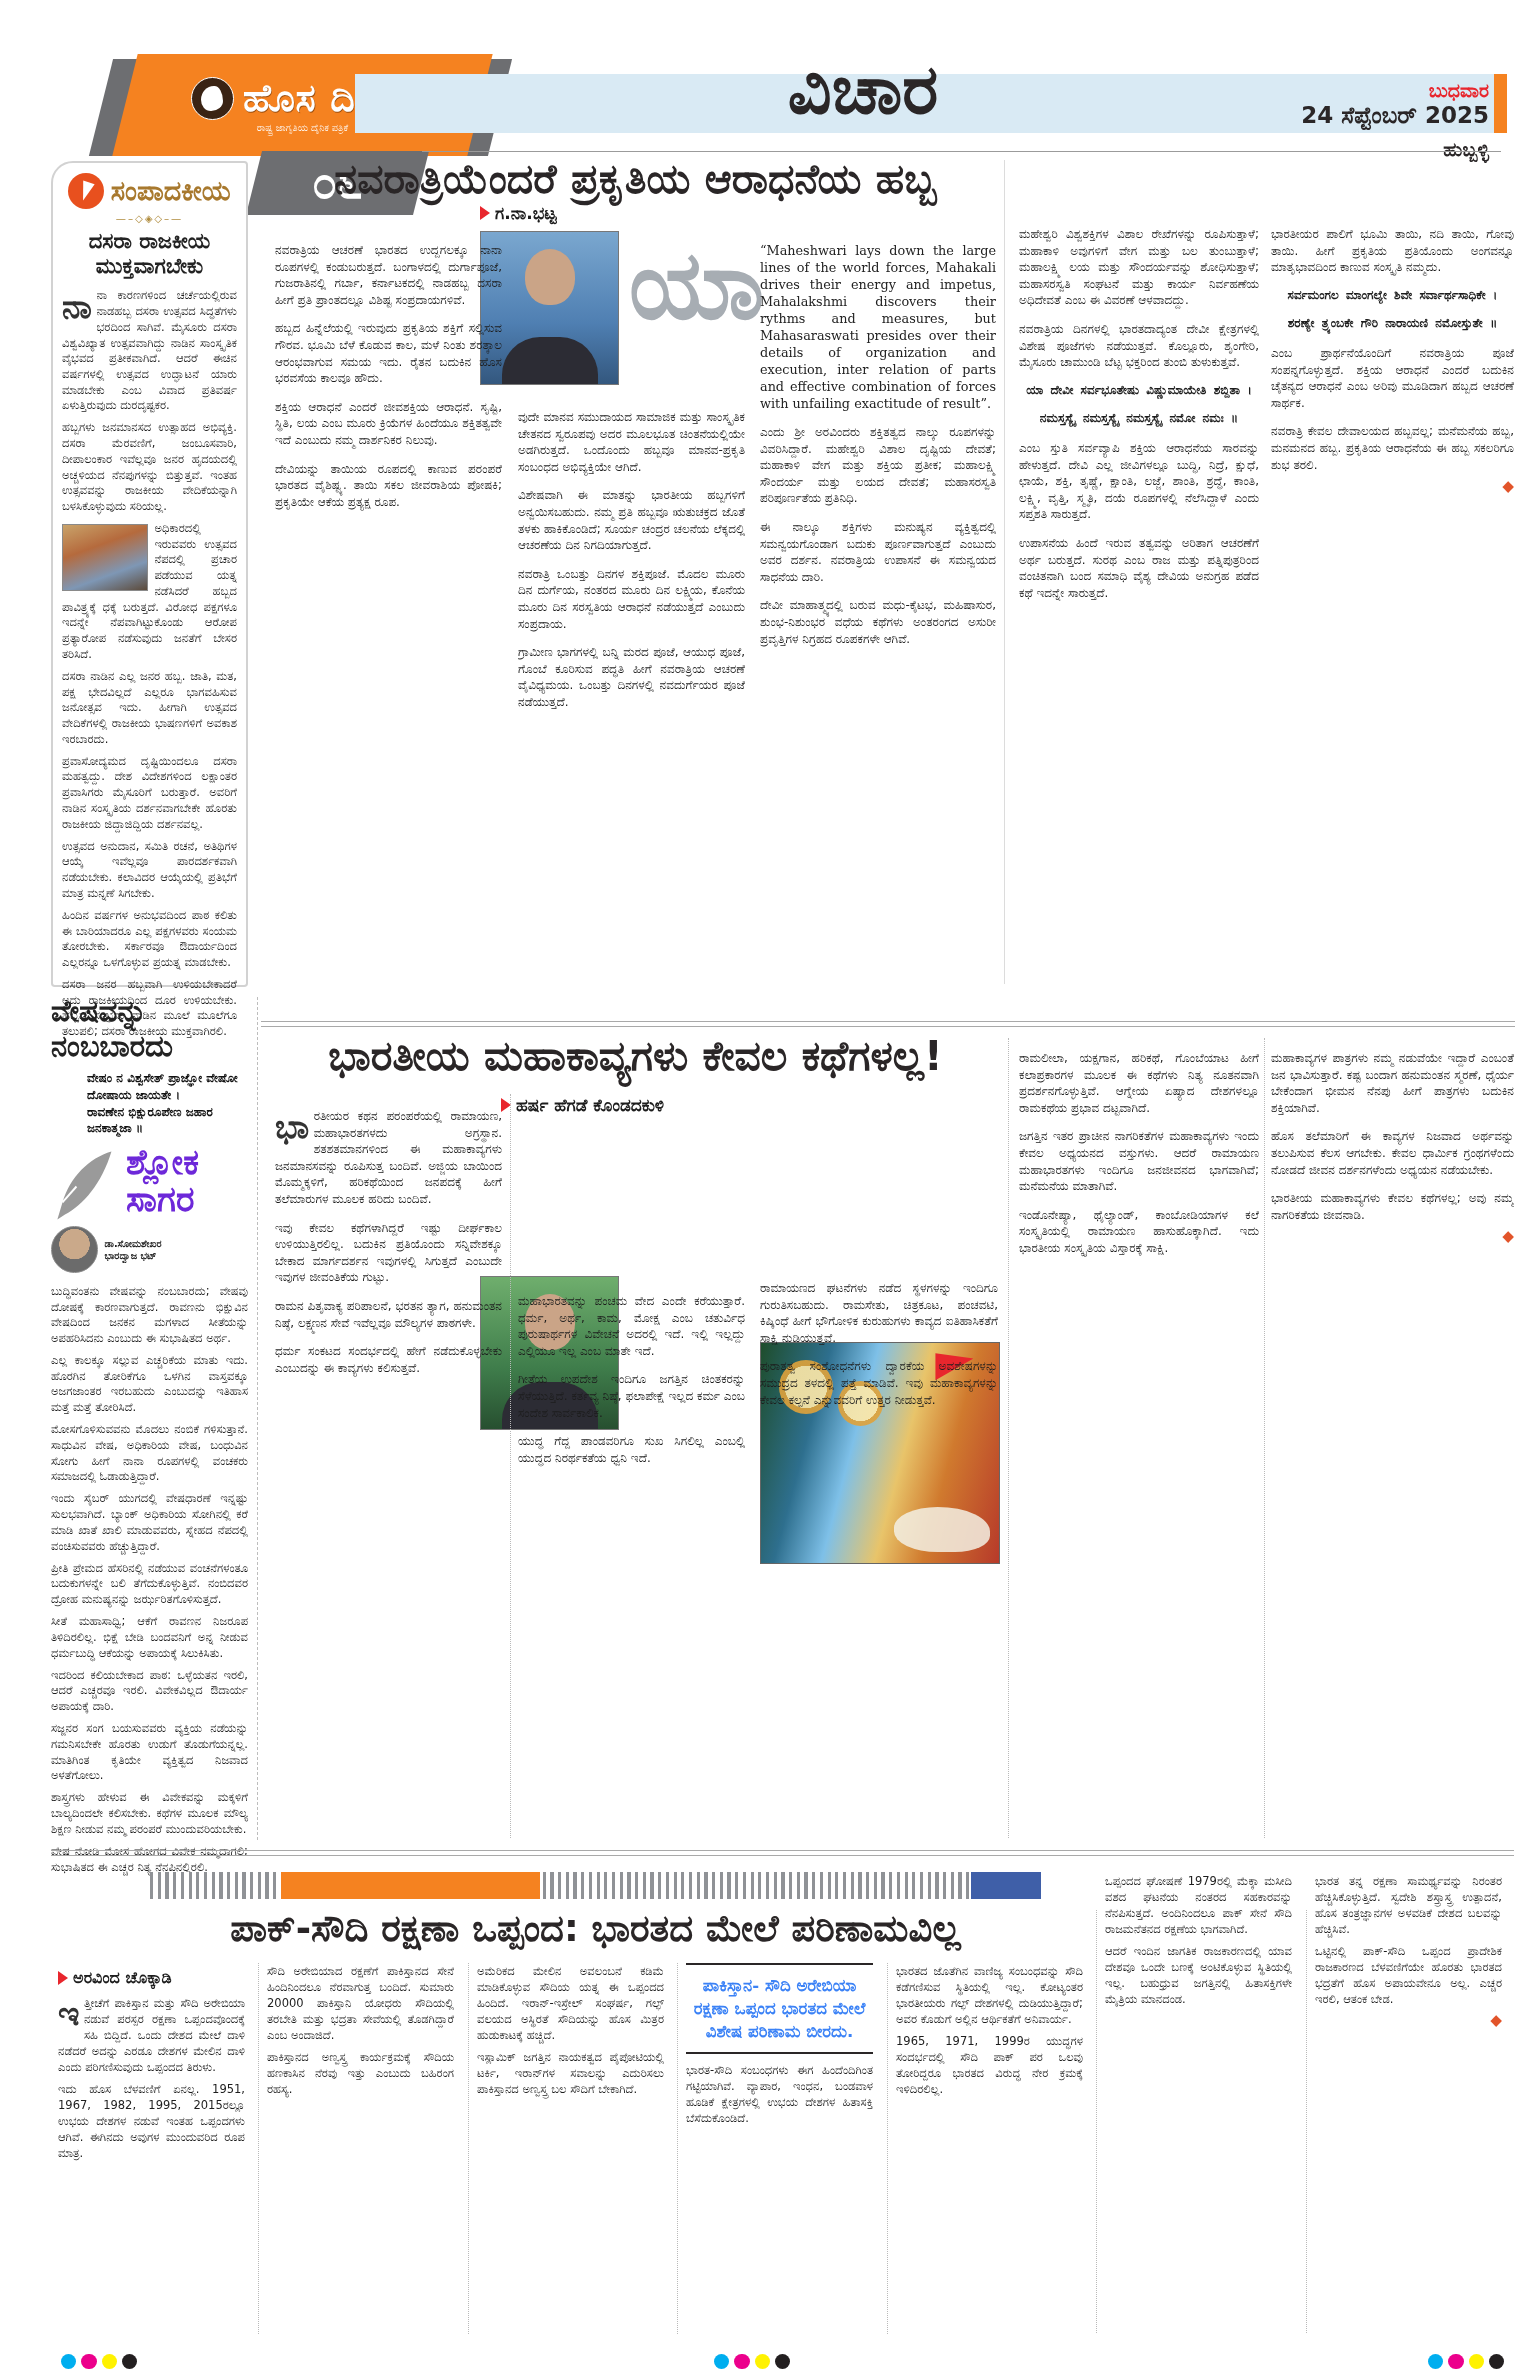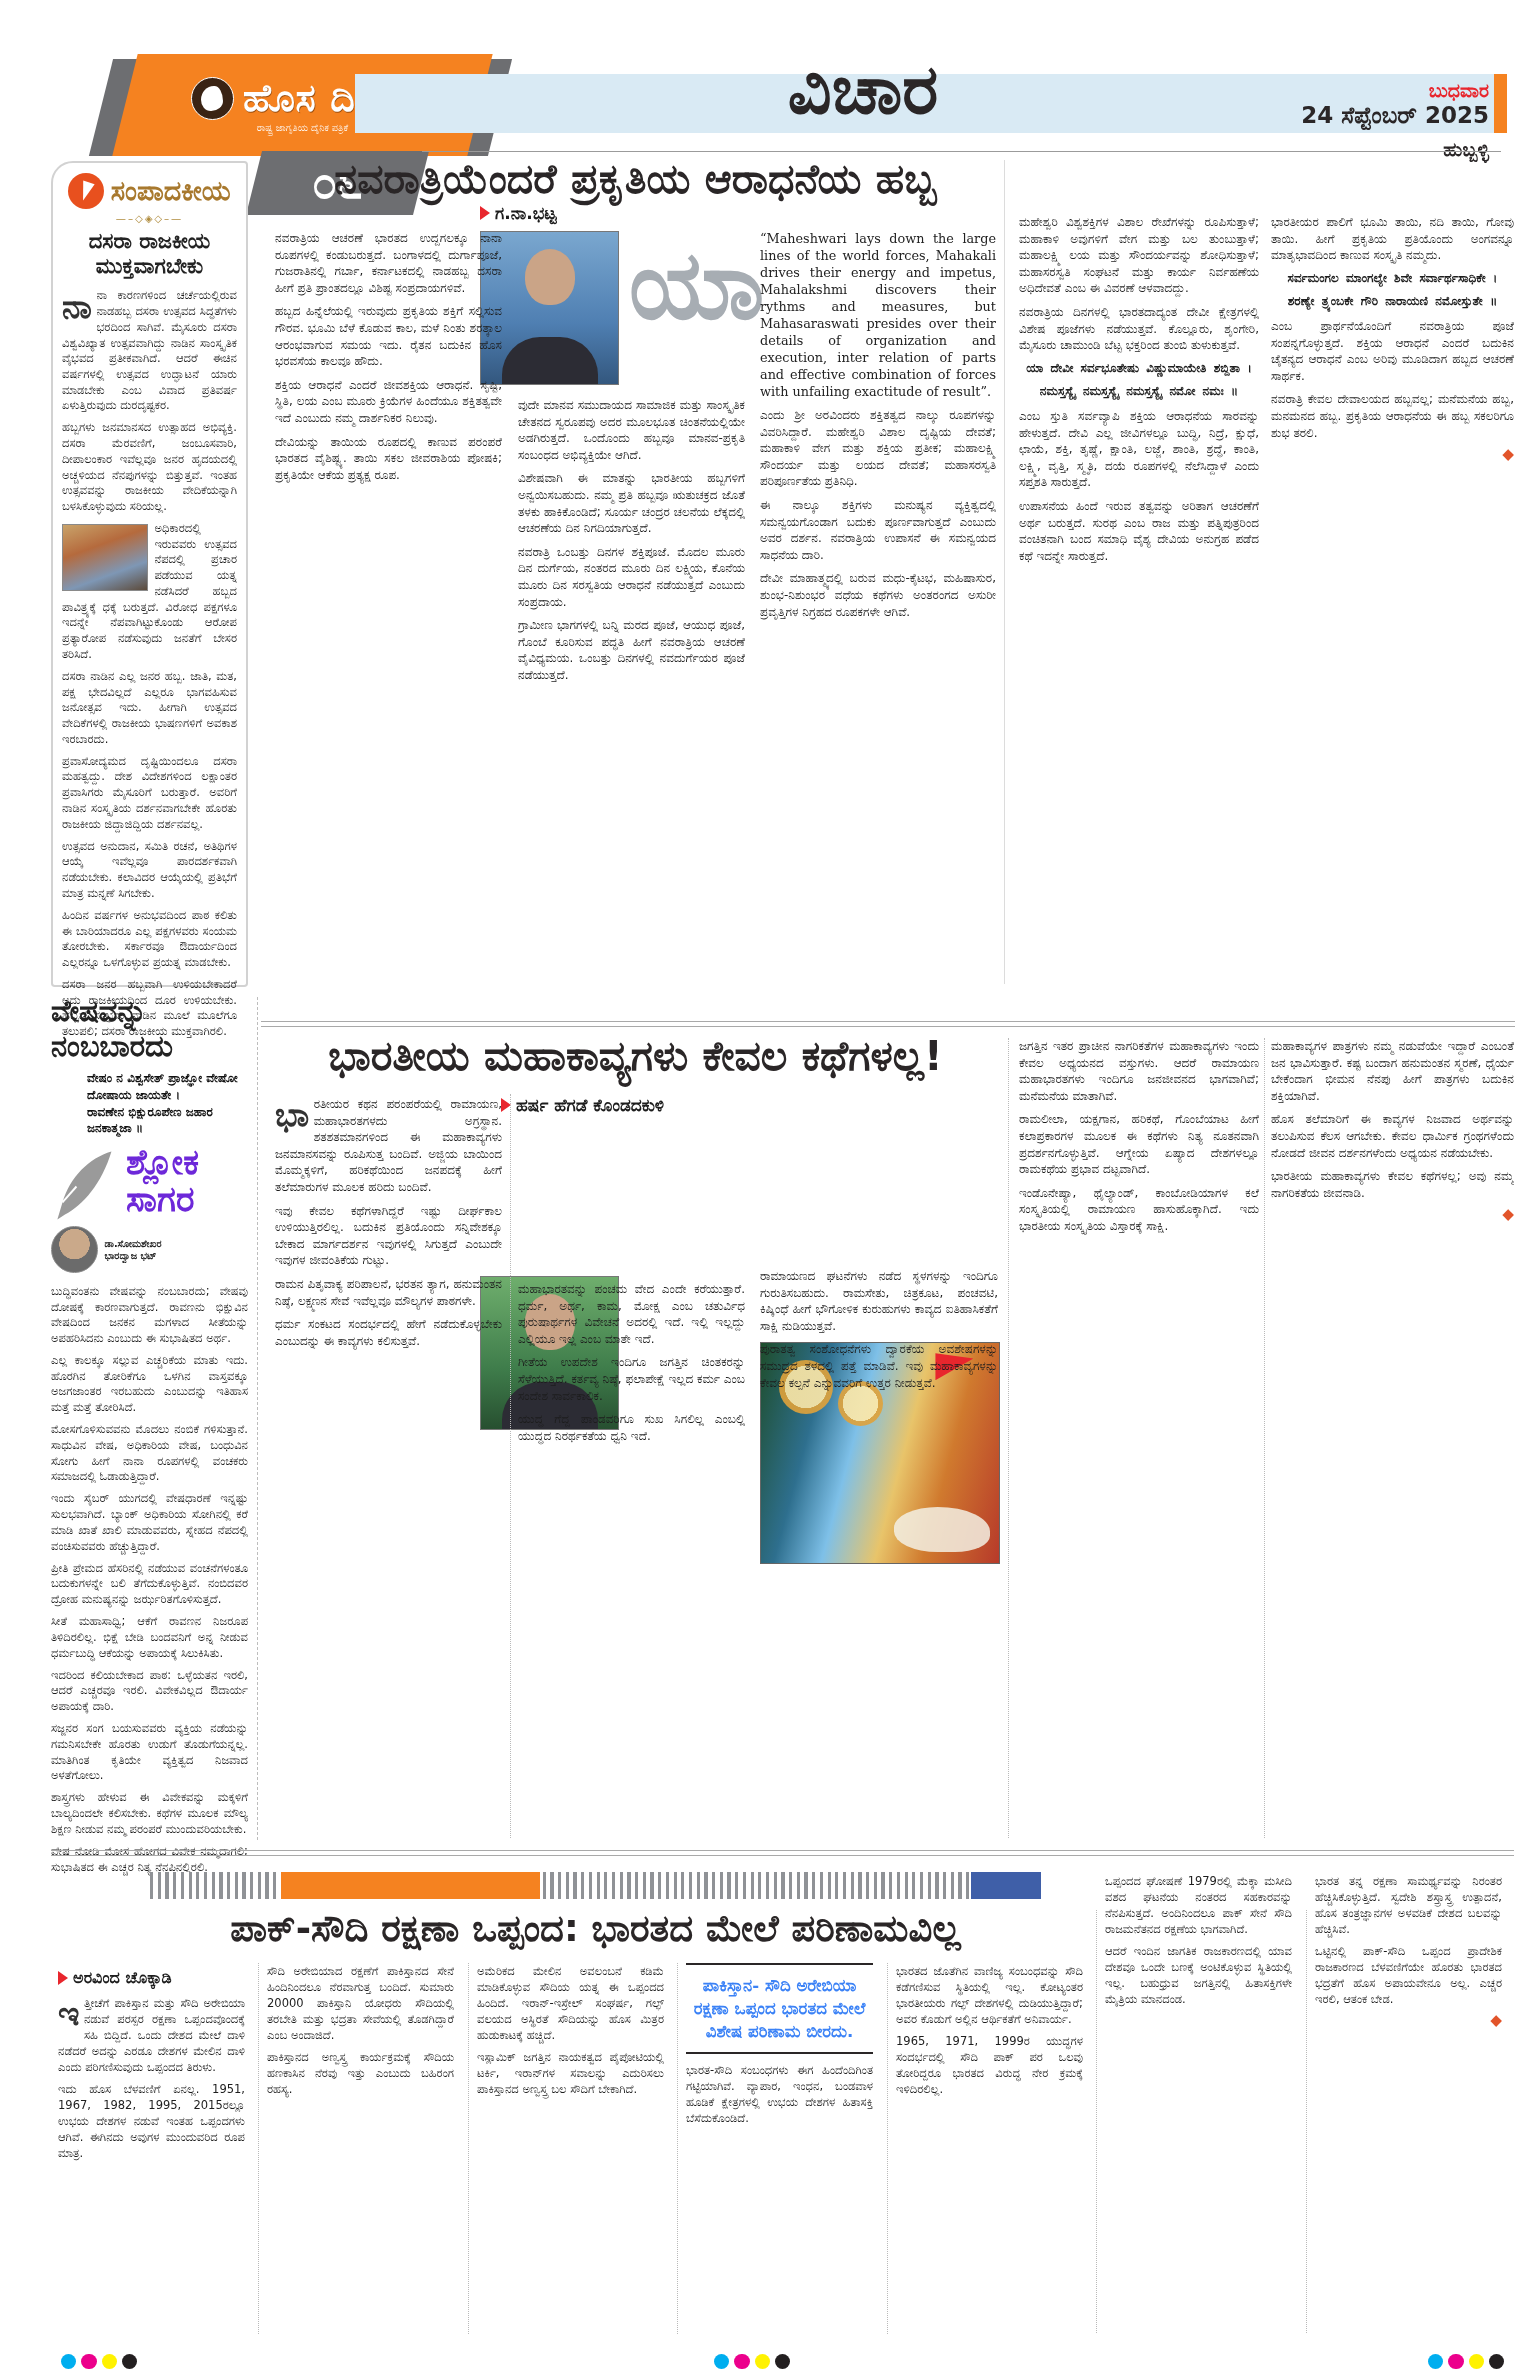--- a/index.html
+++ b/index.html
@@ -56,21 +56,21 @@
   .byline{display:flex;align-items:center;gap:5.1px;font-weight:bold;font-size:17px;color:#1d1d1d;}
   .tri{width:0;height:0;border-top:7px solid transparent;border-bottom:7px solid transparent;border-left:10.2px solid #e8262d;}
   .photo{border:0.6px solid #777;}
   .photo-blue{background:linear-gradient(180deg,#7aa7cf 0%,#4f7fb2 60%,#33577e 100%);position:relative;}
   .photo-green{background:linear-gradient(180deg,#6fae6d 0%,#3f7d4b 60%,#274f30 100%);position:relative;}
   .photo-blue::before,.photo-green::before{content:"";position:absolute;left:50%;top:16.6px;width:50px;height:56px;margin-left:-25px;
       border-radius:50% 50% 46% 46%;background:#caa487;}
   .photo-blue::after,.photo-green::after{content:"";position:absolute;left:50%;bottom:0;width:96px;height:47px;margin-left:-48px;
       border-radius:38px 38px 0 0;background:#2c2c34;}
   .col{font-size:12px;line-height:16.6px;text-align:justify;overflow:hidden;}
-  .col p{margin:0 0 7px 0;}
+  .col p{margin:12px 0 7px 0;}
   .bigya{font-size:95px;font-weight:bold;color:#a7adb3;line-height:1;}
   .enquote{font-family:"DejaVu Serif","Liberation Serif",serif;font-size:12.8px;line-height:17px;color:#222;
            text-align:justify;margin:0 0 7.7px 0;}
   .shlokab{font-weight:bold;text-align:center;margin:2.6px 0 6.4px 0;font-family:Liberation Mono, monospace;}
   .diamond{color:#e2542a;font-size:15.3px;float:right;line-height:12.8px;}
   .vline{background:#dcdcdc;width:1.3px;}
   .dotline{border-left:1.3px dotted #b9b9b9;width:0;}
   .dashline{border-left:1.3px dashed #bdbdbd;width:0;}
   .dbl-rule{height:3.8px;border-top:1.3px solid #a9a9a9;border-bottom:1.3px solid #a9a9a9;}
   
@@ -239,22 +239,22 @@
       <p>ಗೀತೆಯ ಉಪದೇಶ ಇಂದಿಗೂ ಜಗತ್ತಿನ ಚಿಂತಕರನ್ನು ಸೆಳೆಯುತ್ತಿದೆ. ಕರ್ತವ್ಯ ನಿಷ್ಠೆ, ಫಲಾಪೇಕ್ಷೆ ಇಲ್ಲದ ಕರ್ಮ ಎಂಬ ಸಂದೇಶ ಸಾರ್ವಕಾಲಿಕ.</p>
       <p>ಯುದ್ಧ ಗೆದ್ದ ಪಾಂಡವರಿಗೂ ಸುಖ ಸಿಗಲಿಲ್ಲ ಎಂಬಲ್ಲಿ ಯುದ್ಧದ ನಿರರ್ಥಕತೆಯ ಧ್ವನಿ ಇದೆ.</p>
     </div>
 
   <div class="abs col" style="left:760px;top:1268px;width:238px;height:570px;">
       <p>ರಾಮಾಯಣದ ಘಟನೆಗಳು ನಡೆದ ಸ್ಥಳಗಳನ್ನು ಇಂದಿಗೂ ಗುರುತಿಸಬಹುದು. ರಾಮಸೇತು, ಚಿತ್ರಕೂಟ, ಪಂಚವಟಿ, ಕಿಷ್ಕಿಂಧೆ ಹೀಗೆ ಭೌಗೋಳಿಕ ಕುರುಹುಗಳು ಕಾವ್ಯದ ಐತಿಹಾಸಿಕತೆಗೆ ಸಾಕ್ಷಿ ನುಡಿಯುತ್ತವೆ.</p>
       <p>ಪುರಾತತ್ವ ಸಂಶೋಧನೆಗಳು ದ್ವಾರಕೆಯ ಅವಶೇಷಗಳನ್ನು ಸಮುದ್ರದ ತಳದಲ್ಲಿ ಪತ್ತೆ ಮಾಡಿವೆ. ಇವು ಮಹಾಕಾವ್ಯಗಳನ್ನು ಕೇವಲ ಕಲ್ಪನೆ ಎನ್ನುವವರಿಗೆ ಉತ್ತರ ನೀಡುತ್ತವೆ.</p>
     </div>
 
   <div class="abs col" style="left:1019px;top:1038px;width:240px;height:800px;">
+      <p>ರಾಮಲೀಲಾ, ಯಕ್ಷಗಾನ, ಹರಿಕಥೆ, ಗೊಂಬೆಯಾಟ ಹೀಗೆ ಕಲಾಪ್ರಕಾರಗಳ ಮೂಲಕ ಈ ಕಥೆಗಳು ನಿತ್ಯ ನೂತನವಾಗಿ ಪ್ರದರ್ಶನಗೊಳ್ಳುತ್ತಿವೆ. ಆಗ್ನೇಯ ಏಷ್ಯಾದ ದೇಶಗಳಲ್ಲೂ ರಾಮಕಥೆಯ ಪ್ರಭಾವ ದಟ್ಟವಾಗಿದೆ.</p>
       <p>ಜಗತ್ತಿನ ಇತರ ಪ್ರಾಚೀನ ನಾಗರಿಕತೆಗಳ ಮಹಾಕಾವ್ಯಗಳು ಇಂದು ಕೇವಲ ಅಧ್ಯಯನದ ವಸ್ತುಗಳು. ಆದರೆ ರಾಮಾಯಣ ಮಹಾಭಾರತಗಳು ಇಂದಿಗೂ ಜನಜೀವನದ ಭಾಗವಾಗಿವೆ; ಮನೆಮನೆಯ ಮಾತಾಗಿವೆ.</p>
-      <p>ರಾಮಲೀಲಾ, ಯಕ್ಷಗಾನ, ಹರಿಕಥೆ, ಗೊಂಬೆಯಾಟ ಹೀಗೆ ಕಲಾಪ್ರಕಾರಗಳ ಮೂಲಕ ಈ ಕಥೆಗಳು ನಿತ್ಯ ನೂತನವಾಗಿ ಪ್ರದರ್ಶನಗೊಳ್ಳುತ್ತಿವೆ. ಆಗ್ನೇಯ ಏಷ್ಯಾದ ದೇಶಗಳಲ್ಲೂ ರಾಮಕಥೆಯ ಪ್ರಭಾವ ದಟ್ಟವಾಗಿದೆ.</p>
       <p>ಇಂಡೊನೇಷ್ಯಾ, ಥೈಲ್ಯಾಂಡ್, ಕಾಂಬೋಡಿಯಾಗಳ ಕಲೆ ಸಂಸ್ಕೃತಿಯಲ್ಲಿ ರಾಮಾಯಣ ಹಾಸುಹೊಕ್ಕಾಗಿದೆ. ಇದು ಭಾರತೀಯ ಸಂಸ್ಕೃತಿಯ ವಿಸ್ತಾರಕ್ಕೆ ಸಾಕ್ಷಿ.</p>
     </div>
 
   <div class="abs col" style="left:1271px;top:1038px;width:243px;height:800px;">
     <div>
         <p>ಮಹಾಕಾವ್ಯಗಳ ಪಾತ್ರಗಳು ನಮ್ಮ ನಡುವೆಯೇ ಇದ್ದಾರೆ ಎಂಬಂತೆ ಜನ ಭಾವಿಸುತ್ತಾರೆ. ಕಷ್ಟ ಬಂದಾಗ ಹನುಮಂತನ ಸ್ಮರಣೆ, ಧೈರ್ಯ ಬೇಕೆಂದಾಗ ಭೀಮನ ನೆನಪು ಹೀಗೆ ಪಾತ್ರಗಳು ಬದುಕಿನ ಶಕ್ತಿಯಾಗಿವೆ.</p>
         <p>ಹೊಸ ತಲೆಮಾರಿಗೆ ಈ ಕಾವ್ಯಗಳ ನಿಜವಾದ ಅರ್ಥವನ್ನು ತಲುಪಿಸುವ ಕೆಲಸ ಆಗಬೇಕು. ಕೇವಲ ಧಾರ್ಮಿಕ ಗ್ರಂಥಗಳೆಂದು ನೋಡದೆ ಜೀವನ ದರ್ಶನಗಳೆಂದು ಅಧ್ಯಯನ ನಡೆಯಬೇಕು.</p>
         <p>ಭಾರತೀಯ ಮಹಾಕಾವ್ಯಗಳು ಕೇವಲ ಕಥೆಗಳಲ್ಲ; ಅವು ನಮ್ಮ ನಾಗರಿಕತೆಯ ಜೀವನಾಡಿ.</p>
       </div>
     <span class="diamond">◆</span>

